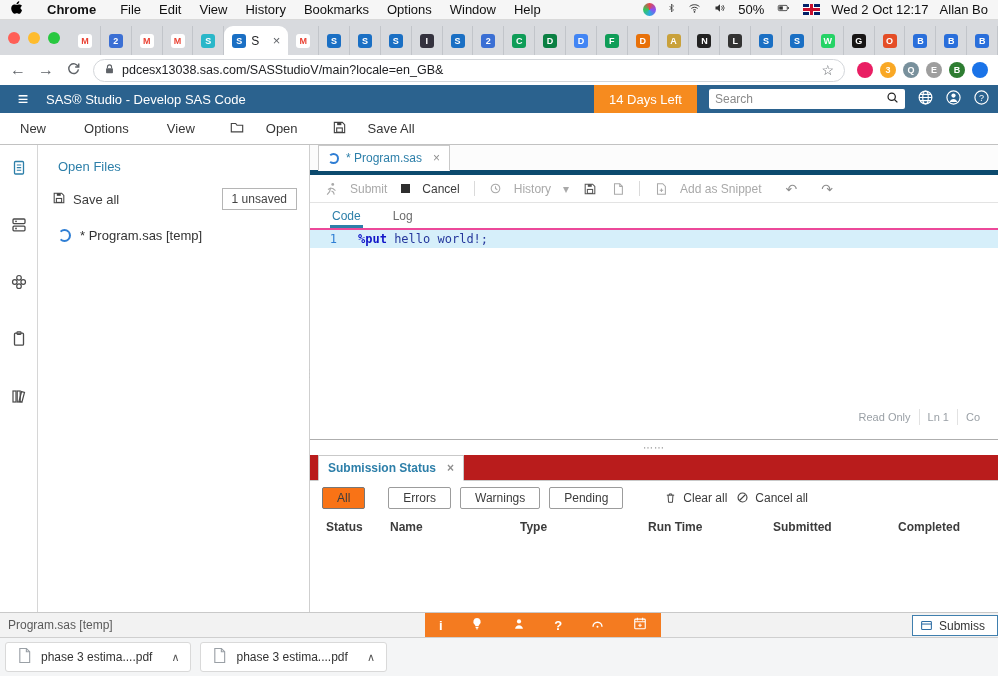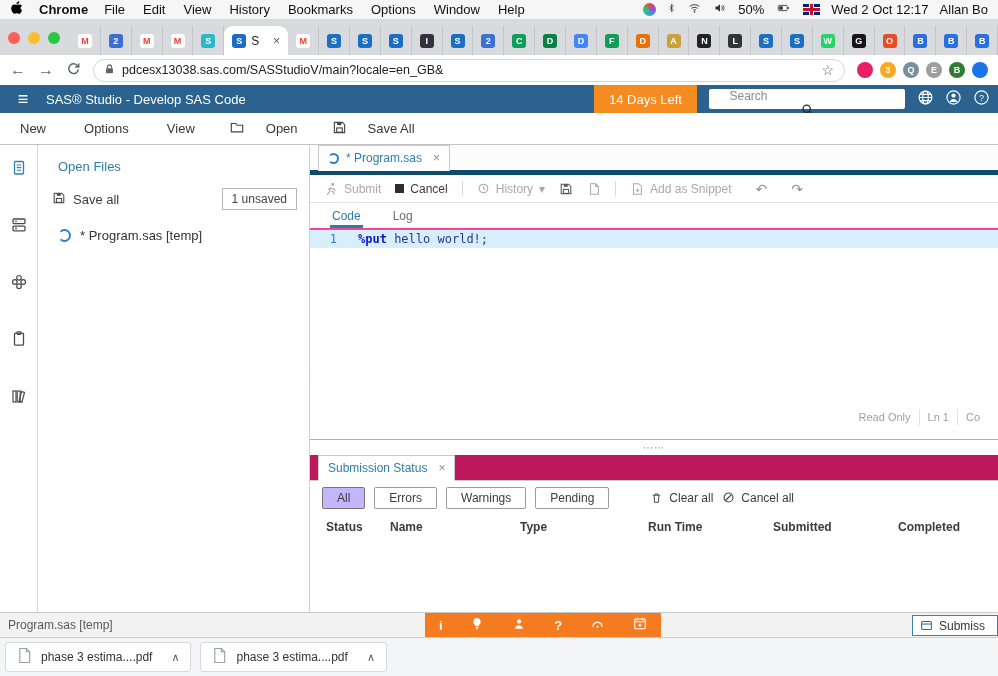--- a/index.html
+++ b/index.html
@@ -1,21 +1,21 @@
 <!DOCTYPE html>
 <html style="--sas_blue: #2b628e; --sas_orange: #f47b20; --badge_orange: #f68b1f; --accent: #2d7fa9; --spinner_blue: #2f7ed4;"><head>
 <meta charset="utf-8">
 <style>
   * { margin:0; padding:0; box-sizing:border-box; }
   html,body { width:998px; height:676px; }
   body { font-family:"Liberation Sans", sans-serif; font-size:13px; background:#fff; overflow:hidden; color:#222; }
   .screen { width:998px; height:676px; display:flex; flex-direction:column; overflow:hidden; position:relative; }
 
   
-  .mac-menubar { flex:0 0 20px; background:#f6f6f6; border-bottom:1px solid #d9d9d9; display:flex; align-items:center; padding:0 10px; gap:16px; font-size:13px; color:#111; }
+  .mac-menubar { flex:0 0 20px; background:#f6f6f6; border-bottom:1px solid #d9d9d9; display:flex; align-items:center; padding:0 10px; gap:24px; font-size:13px; color:#111; }
   .mac-app { font-weight:bold; }
   .mac-menus { display:flex; gap:18px; }
   .mac-right { margin-left:auto; display:flex; align-items:center; gap:11px; white-space:nowrap; }
   .siri { width:13px; height:13px; border-radius:50%; background:conic-gradient(#e4464b,#8e4ff0,#2aa9e0,#35c75a,#e4464b); display:inline-block; }
   .ukflag { width:17px; height:11px; display:inline-block;
     background:
       linear-gradient(#c8102e,#c8102e) center/100% 3px no-repeat,
       linear-gradient(#c8102e,#c8102e) center/3px 100% no-repeat,
       linear-gradient(#fff,#fff) center/100% 5px no-repeat,
       linear-gradient(#fff,#fff) center/5px 100% no-repeat,
@@ -42,21 +42,21 @@
   .url-text { font-size:12.5px; color:#202124; white-space:nowrap; overflow:hidden; flex:1; }
   .star { color:#5f6368; font-size:14px; }
   .extensions { display:flex; gap:7px; align-items:center; }
   .ext-icon { width:16px; height:16px; border-radius:50%; color:#fff; font-size:9px; font-weight:bold; display:flex; align-items:center; justify-content:center; }
 
   
   .sas-header { flex:0 0 28px; background:var(--sas_blue,#2b628e); color:#fff; display:flex; align-items:center; }
   .hamburger { width:46px; text-align:center; font-size:18px; line-height:1; }
   .sas-title { font-size:13px; }
   .trial-badge { margin-left:auto; background:var(--badge_orange,#f68b1f); height:100%; display:flex; align-items:center; padding:0 15px; font-size:13px; }
-  .search-box { margin:0 12px; width:196px; height:20px; background:#fff; border-radius:2px; display:flex; align-items:center; padding:0 6px;flex-direction:column; }
+  .search-box { margin:0 12px; width:196px; height:20px; background:#fff; border-radius:2px; display:flex; align-items:center; padding:0 6px; }
   .search-box input { border:none; outline:none; flex:1; font-size:12px; color:#333; font-family:"Liberation Sans",sans-serif; background:transparent; min-width:0; }
   .search-box input::placeholder { color:#8a8a8a; }
   .hdr-icons { display:flex; gap:11px; align-items:center; padding-right:8px; }
 
   
   .app-menubar { flex:0 0 32px; background:#fff; border-bottom:1px solid #c2c2c2; display:flex; align-items:center; padding:0 20px; gap:34px; font-size:13px; color:#363636; }
   .app-menus { display:flex; gap:38px; }
   .menu-tool { display:flex; align-items:center; gap:21px; }
 
   
@@ -71,21 +71,21 @@
   .unsaved-badge { margin-left:auto; border:1px solid #b5b5b5; background:#fff; padding:3px 9px; font-size:12px; color:#444; }
   .file-row { display:flex; align-items:center; gap:9px; margin:18px 0 0 20px; color:#333; }
   .v-splitter-handle { position:absolute; right:-4px; top:226px; color:#8a8a8a; font-size:11px; line-height:4px; letter-spacing:0; width:8px; text-align:center; }
 
   .editor-col { flex:1; display:flex; flex-direction:column; min-width:0; }
   .etab-row { flex:0 0 26px; border-bottom:5px solid #0c4a6e; display:flex; align-items:flex-end; padding-left:8px; background:#fcfcfc; }
   .etab { height:26px; margin-bottom:-1px; border:1px solid #c9c9c9; border-bottom:1px solid #fff; background:#fff; display:flex; align-items:center; gap:7px; padding:0 9px; color:var(--accent,#2d7fa9); font-size:12px; }
   .etab .tab-close { margin-left:4px; font-size:12px; color:#8f8f8f; }
 
   .etoolbar { flex:0 0 28px; border-bottom:1px solid #e3e3e3; display:flex; align-items:center; gap:14px; padding:0 14px; font-size:12px; color:#3c3c3c; }
-  .tool { display:flex; align-items:center; gap:6px; }
+  .tool { display:flex; align-items:center; gap:12px; }
   .tool.disabled { color:#a9a9a9; }
   .tsep { width:1px; height:15px; background:#dadada; }
   .sq-stop { width:9px; height:9px; background:#2e2e2e; display:inline-block; }
   .undo-redo { font-size:14px; color:#8f8f8f; margin-left:10px; }
 
   .viewtabs { flex:0 0 27px; border-bottom:2px solid #ec4899; display:flex; gap:28px; padding:0 20px; align-items:flex-end; font-size:12px; }
   .viewtab { padding:4px 2px 5px; color:#6d6d6d; }
   .viewtab.active { color:var(--accent,#2d7fa9); border-bottom:3px solid var(--accent,#2d7fa9); padding-bottom:2px; }
 
   .code-area { flex:1; position:relative; font-family:"DejaVu Sans Mono", monospace; font-size:12px; overflow:hidden; background:#fff; }
@@ -94,24 +94,24 @@
   .code-text { padding-left:12px; white-space:pre; }
   .kw { font-weight:bold; color:#1216c8; }
   .code-rest { color:#25379c; }
   .editor-status { position:absolute; right:10px; bottom:14px; display:flex; font-family:"Liberation Sans",sans-serif; font-size:11px; color:#9aa0a6; }
   .editor-status span { padding:2px 8px; border-left:1px solid #e2e2e2; }
   .editor-status span:first-child { border-left:none;margin-left:47px; }
 
   .h-splitter { flex:0 0 16px; border-top:1px solid #aeaeae; display:flex; align-items:center; justify-content:center; color:#888; font-size:10px; letter-spacing:1px; }
 
   .submission { flex:0 0 157px; display:flex; flex-direction:column; }
-  .stab-row { flex:0 0 26px; border-bottom:1px solid #c9c9c9; display:flex; align-items:flex-end; padding-left:8px; background:#be185d; }
+  .stab-row { flex:0 0 26px; border-bottom:1px solid #c9c9c9; display:flex; align-items:flex-end; padding-left:8px; background:#b91c1c;font-weight:bold; }
   .filters-row { flex:0 0 33px; display:flex; align-items:center; padding:0 12px; gap:9px; font-size:12px; color:#3c3c3c; }
   .filter-btn { border:1px solid #9c9c9c; background:#fff; padding:3px 14px; font-size:12px; color:#3c3c3c; font-family:"Liberation Sans",sans-serif; border-radius:2px; }
-  .filter-btn.active { background:#c4b5fd; border-color:#777; }
+  .filter-btn.active { background:#f97316; border-color:#777; margin-right:14px; }
   .action { display:flex; align-items:center; gap:6px; }
   .action.clear { margin-left:32px; }
   .sub-table { font-size:12px; color:#333; }
   .sub-head, .sub-row { display:grid; grid-template-columns:64px 130px 128px 125px 125px 1fr; padding-left:16px; align-items:center; }
   .sub-head { font-weight:bold; color:#3c3c3c; height:26px; }
   .sub-row { height:44px; }
 
   .spinner { width:13px; height:13px; border-radius:50%; border:2px solid transparent; border-top-color:var(--spinner_blue,#2f7ed4); border-right-color:var(--spinner_blue,#2f7ed4); border-bottom-color:var(--spinner_blue,#2f7ed4); display:inline-block; flex:0 0 auto; }
 
   

